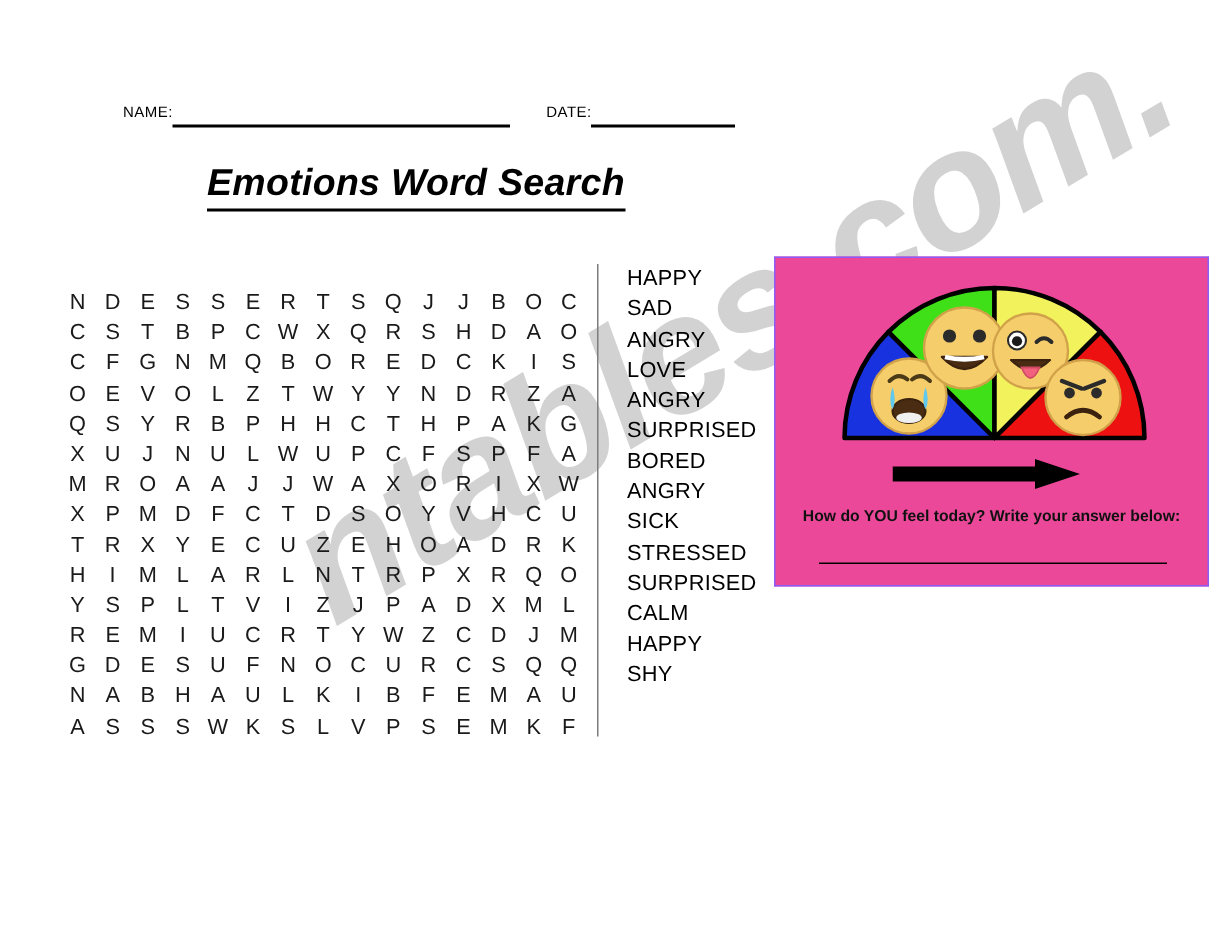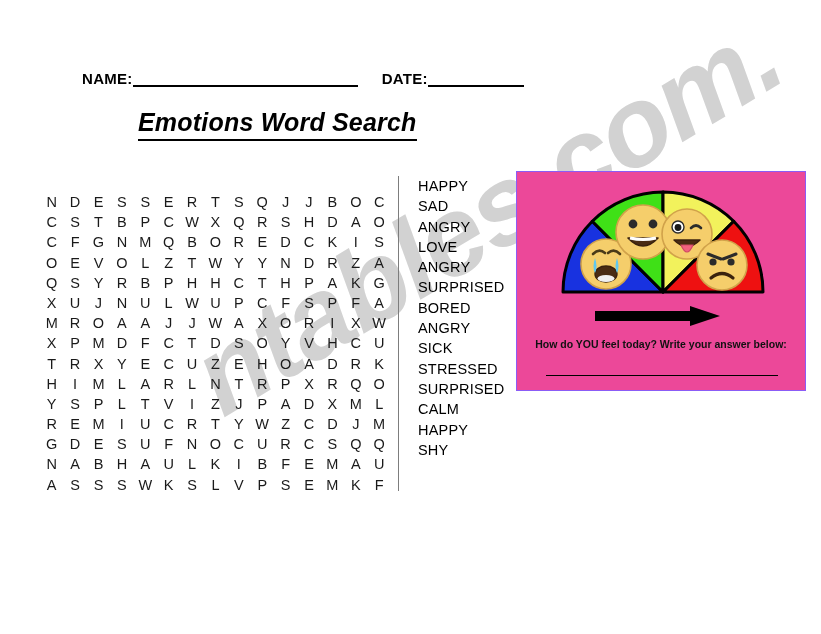--- a/index.html
+++ b/index.html
@@ -38,23 +38,23 @@
     pointer-events: none;
     z-index: 5;
   }
 
   
   #header-row {
     position: absolute;
     left: 82px;
     top: 70px;
     display: flex;
-    align-items: flex-end;
-    font-weight: bold;
-    font-size: 15px;
+    align-items: flex-start;
+    font-weight: normal;
+    font-size: 10px;
     letter-spacing: .3px;
     z-index: 10;
   }
   .field-label { white-space: nowrap; }
   .field-rule {
     display: inline-block;
     border-bottom: 2px solid #000;
     height: 13px;
   }
   .rule-name { width: 225px; }

